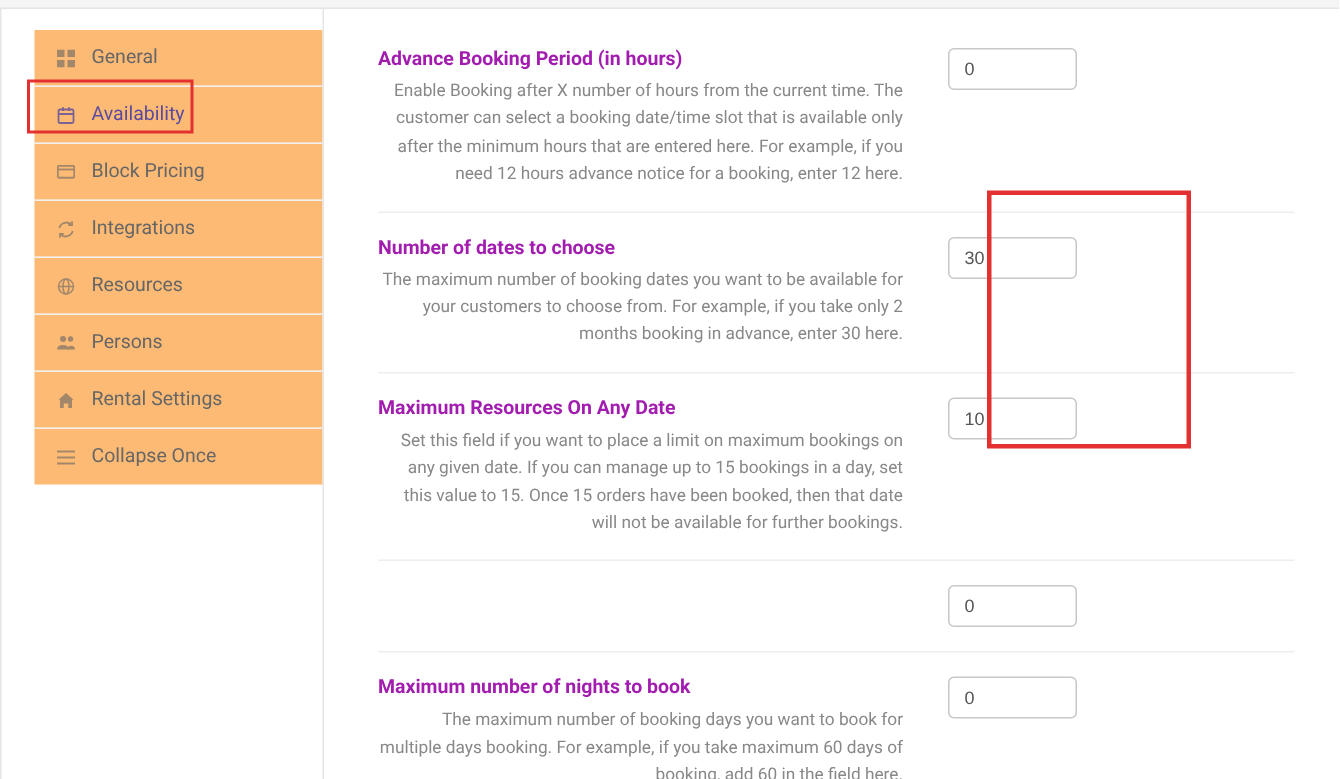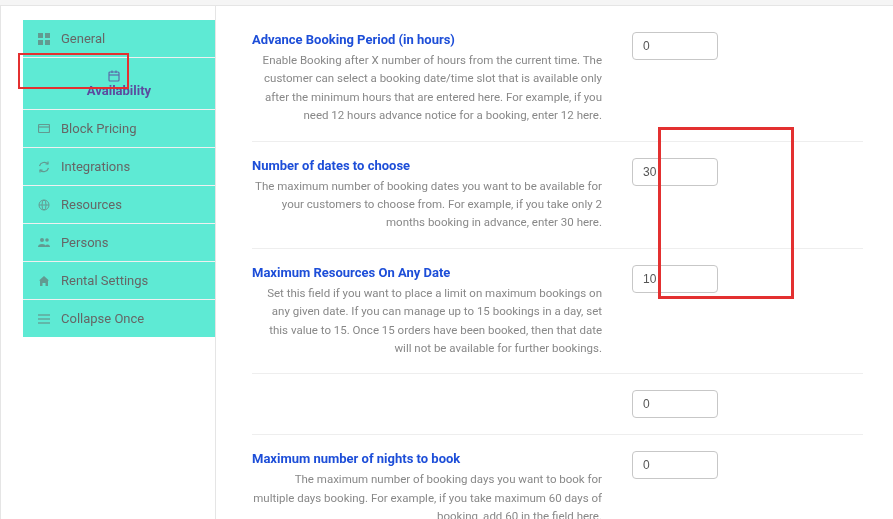--- a/index.html
+++ b/index.html
@@ -38,29 +38,28 @@
       background: #fff;
     }
     .sidebar-item {
       display: flex;
       align-items: center;
       padding: 11px 14px;
       cursor: pointer;
       color: #666;
       font-size: 13px;
       border-top: 1px solid #f0f0f0;
-      background: #5eead4;
+      background: #fdba74;
     }
     .sidebar-item:first-child {
       border-top: none;
     }
     .sidebar-item.active {
       color: #5b4b9e;
-      font-weight: 700;
-      flex-direction: column;
+      font-weight: 400;
     }
     .sidebar-item .icon {
       width: 14px;
       height: 14px;
       margin-right: 10px;
       opacity: 0.6;
       display: inline-flex;
       align-items: center;
       justify-content: center;
     }
@@ -98,21 +97,21 @@
       gap: 30px;
     }
     .setting:first-of-type {
       padding-top: 8px;
     }
     .setting-text {
       flex: 1;
       max-width: 350px;
     }
     .setting-title {
-      color: #1d4ed8;
+      color: #a21caf;
       font-size: 13px;
       font-weight: 700;
       margin-bottom: 4px;
     }
     .setting-desc {
       color: #888;
       font-size: 11.5px;
       line-height: 1.6;
       text-align: right;
     }

